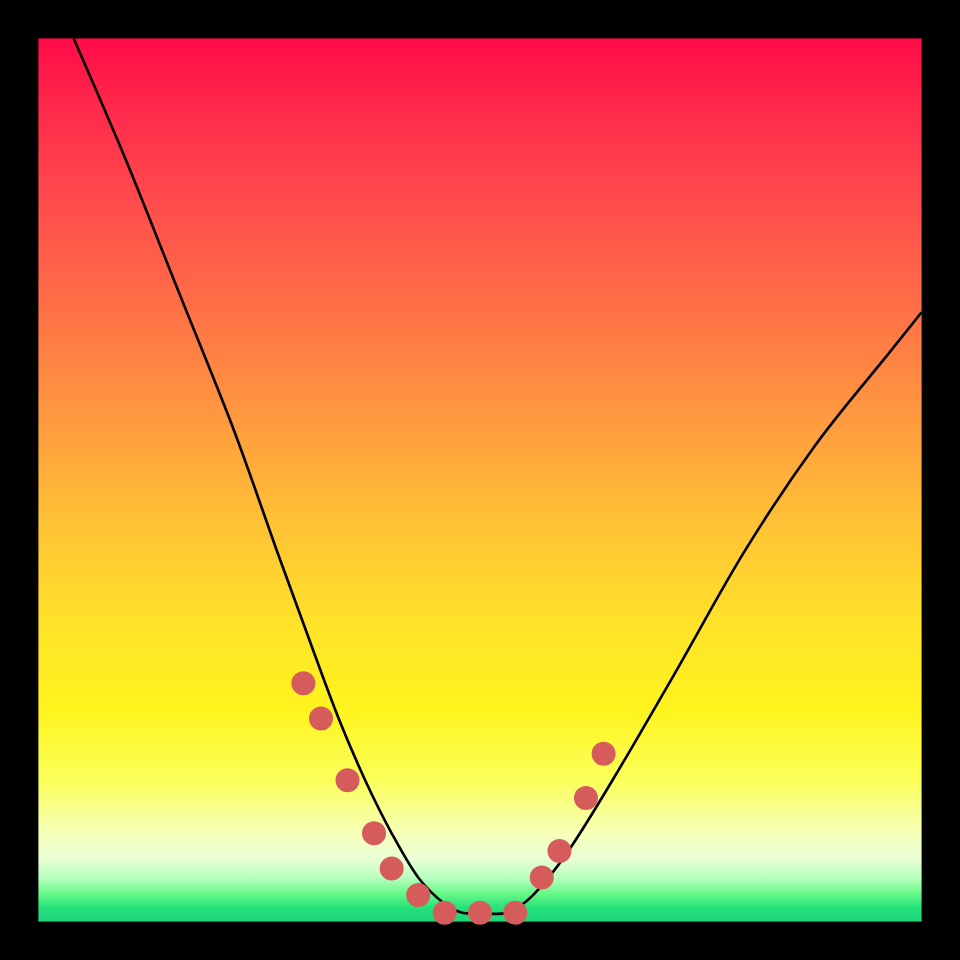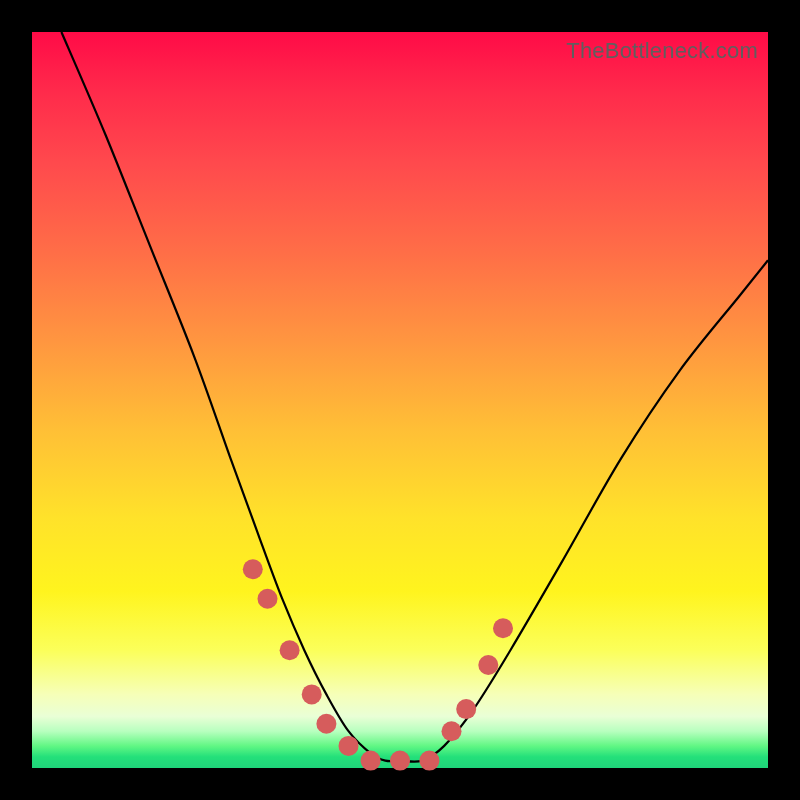--- a/index.html
+++ b/index.html
@@ -60,21 +60,20 @@
     width: 736px;
     height: 736px;
     overflow: visible;
   }
 </style>
 </head>
 <body>
 
 <div class="stage">
   <div class="plot">
-    <div class="attribution">TheBottleneck.com</div>
     <svg class="curve" viewBox="0 0 736 736" preserveAspectRatio="none">
       <path fill="none" stroke="#000000" stroke-width="2.2" d="M 29.4 0.0 C 36.8 17.2, 58.9 67.5, 73.6 103.0 C 88.3 138.6, 103.0 176.6, 117.8 213.4 C 132.5 250.2, 148.4 288.3, 161.9 323.8 C 175.4 359.4, 187.7 396.2, 198.7 426.9 C 209.8 457.5, 219.6 484.5, 228.2 507.8 C 236.7 531.1, 242.9 548.3, 250.2 566.7 C 257.6 585.1, 265.0 602.3, 272.3 618.2 C 279.7 634.2, 287.0 648.9, 294.4 662.4 C 301.8 675.9, 309.1 689.4, 316.5 699.2 C 323.8 709.0, 332.4 716.4, 338.6 721.3 C 344.7 726.2, 348.4 727.4, 353.3 728.6 C 358.2 729.9, 361.9 728.6, 368.0 728.6 C 374.1 728.6, 382.7 731.1, 390.1 728.6 C 397.4 726.2, 403.6 722.5, 412.2 713.9 C 420.7 705.3, 430.6 693.1, 441.6 677.1 C 452.6 661.2, 463.7 642.8, 478.4 618.2 C 493.1 593.7, 511.5 561.8, 529.9 529.9 C 548.3 498.0, 569.2 458.8, 588.8 426.9 C 608.4 395.0, 628.1 365.5, 647.7 338.6 C 667.3 311.6, 691.8 283.4, 706.6 265.0 C 721.3 246.6, 731.1 234.3, 736.0 228.2"></path>
       <g>
           <circle cx="220.8" cy="537.3" r="10" fill="#d65c5c" stroke="#b94848" stroke-width="0"></circle>
           <circle cx="235.5" cy="566.7" r="10" fill="#d65c5c" stroke="#b94848" stroke-width="0"></circle>
           <circle cx="257.6" cy="618.2" r="10" fill="#d65c5c" stroke="#b94848" stroke-width="0"></circle>
           <circle cx="279.7" cy="662.4" r="10" fill="#d65c5c" stroke="#b94848" stroke-width="0"></circle>
           <circle cx="294.4" cy="691.8" r="10" fill="#d65c5c" stroke="#b94848" stroke-width="0"></circle>
           <circle cx="316.5" cy="713.9" r="10" fill="#d65c5c" stroke="#b94848" stroke-width="0"></circle>
           <circle cx="338.6" cy="728.6" r="10" fill="#d65c5c" stroke="#b94848" stroke-width="0"></circle>

